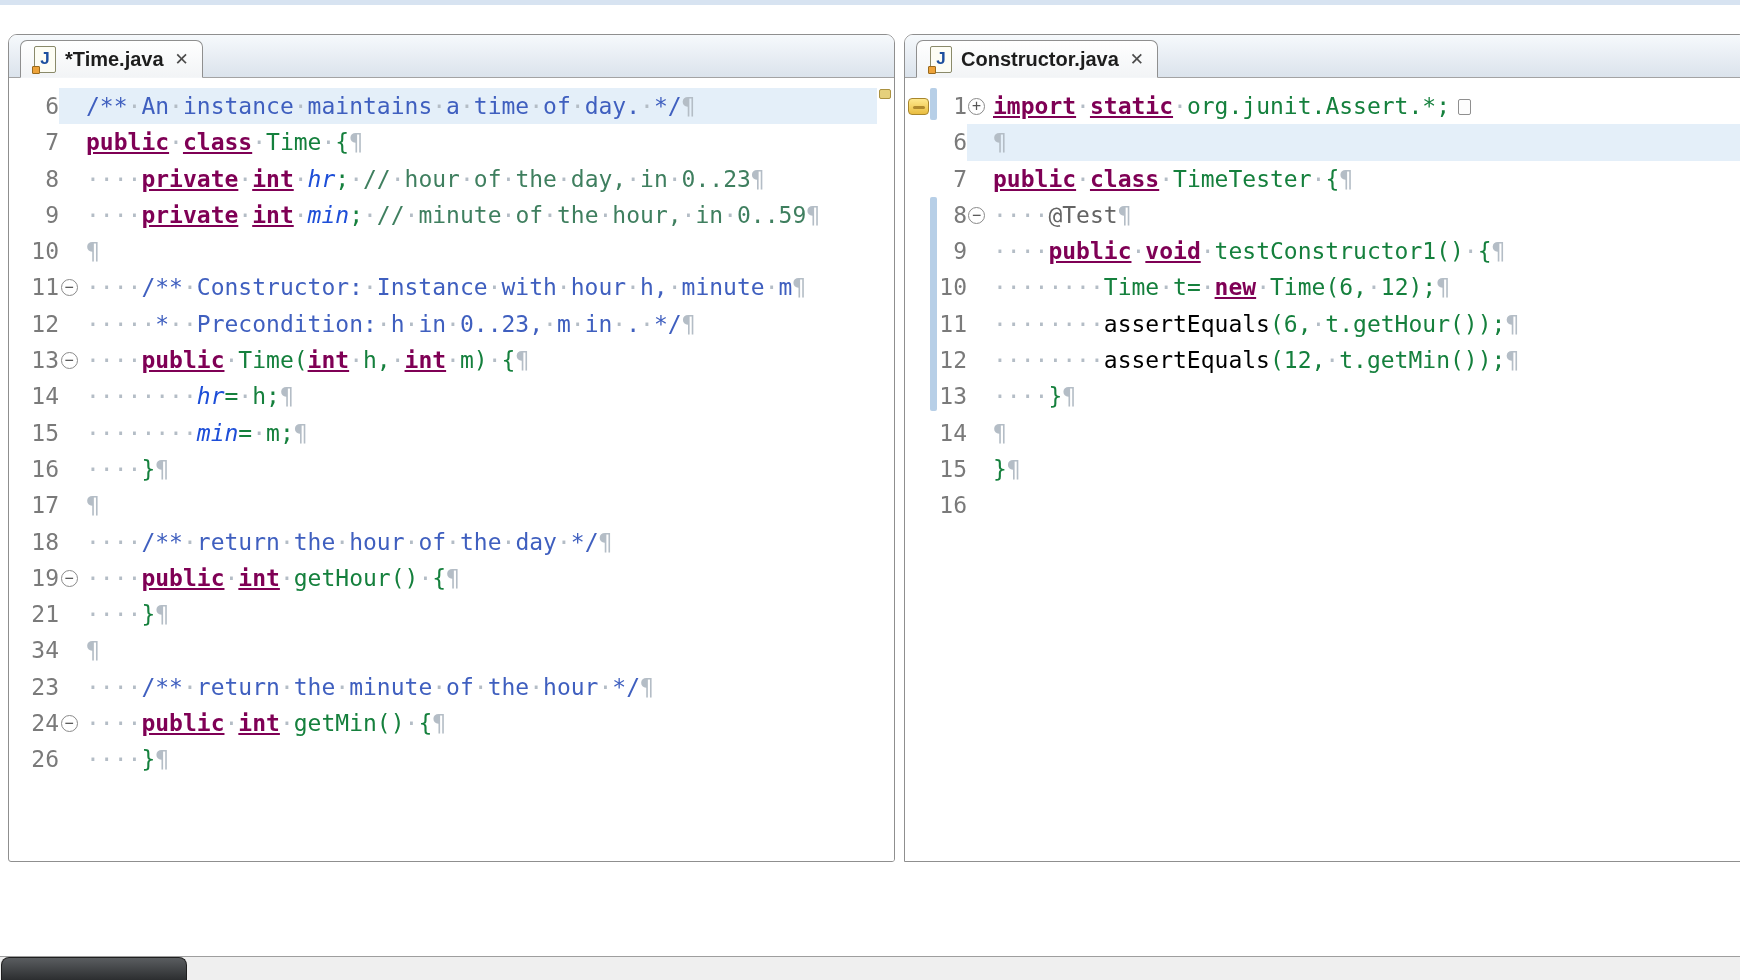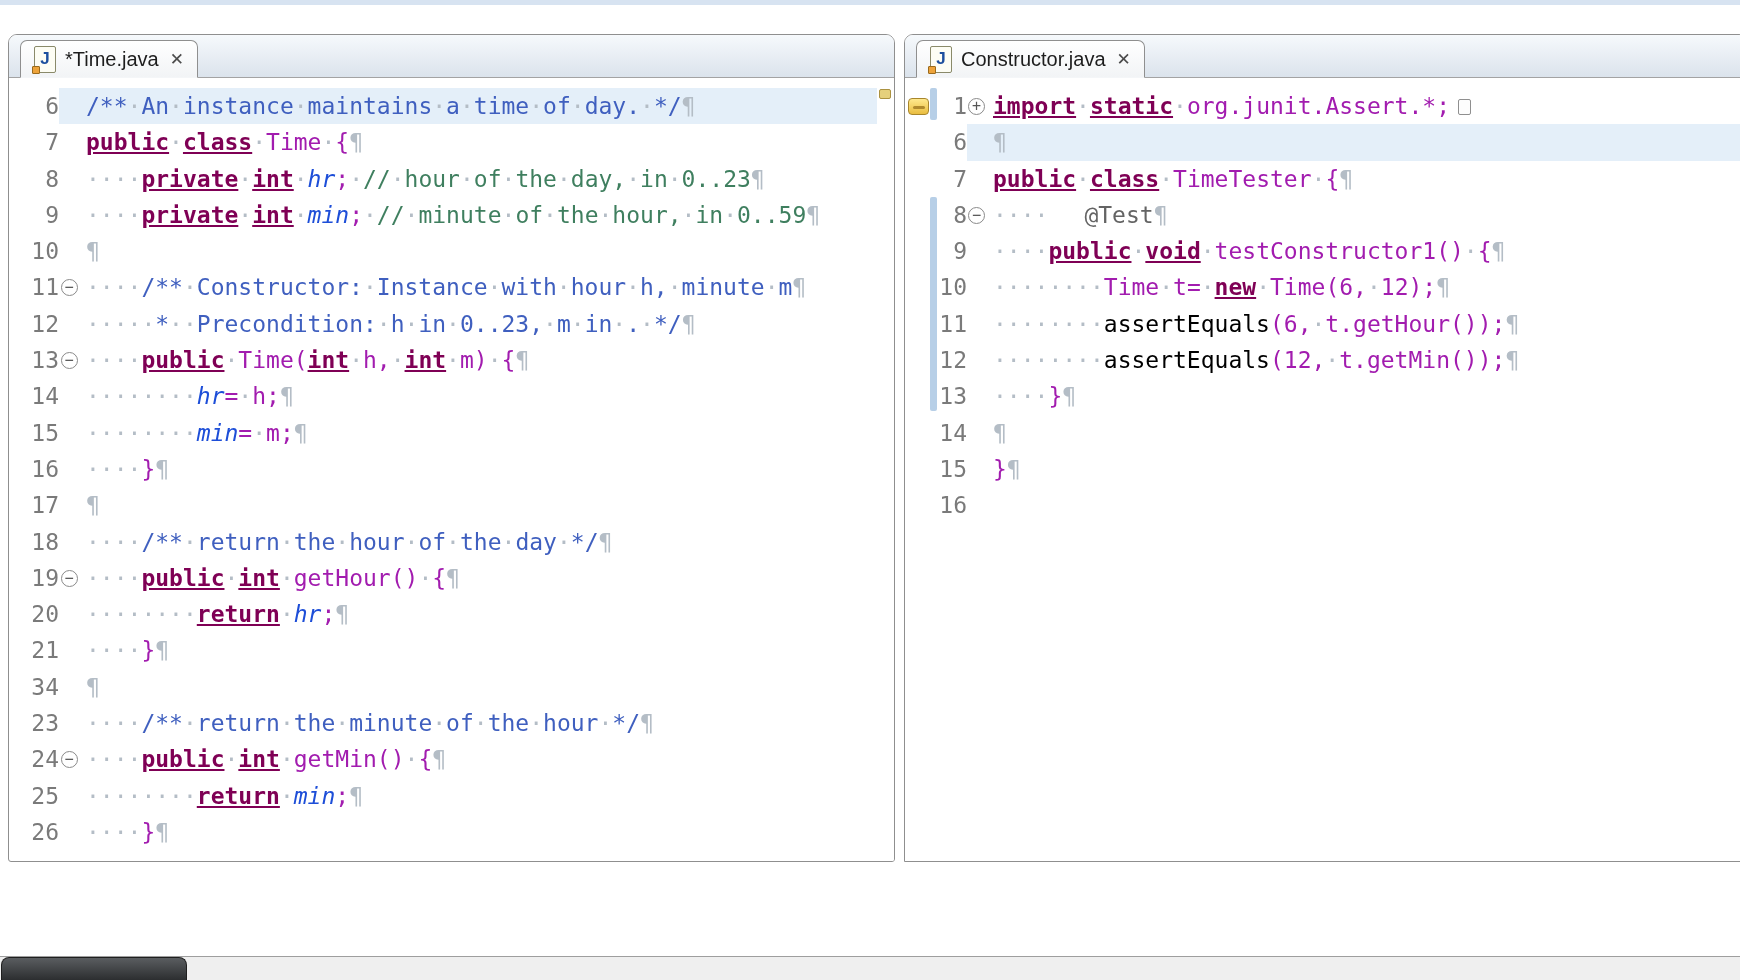--- a/index.html
+++ b/index.html
@@ -13,21 +13,21 @@
   .frame { position:absolute; background:#fff; border:1px solid #8f8f8f; overflow:hidden; }
   .frame.left  { left:8px;  top:34px; width:887px; height:828px; border-radius:9px 9px 3px 3px; }
   .frame.right { left:904px; top:34px; width:844px; height:828px; border-radius:9px 9px 0 0; }
 
   .tabbar { height:43px; background:linear-gradient(#f6f9fc,#dbe3ec);
             border-bottom:1px solid #a3a3a3; display:flex; align-items:flex-end; }
   .tab { margin-left:11px; height:38px; margin-bottom:-1px; display:flex; align-items:center;
          gap:9px; padding:0 13px; background:linear-gradient(#ffffff,#f2f4f6);
          border:1px solid #8f8f8f; border-bottom:1px solid #f4f6f8;
          border-radius:7px 7px 0 0; }
-  .tab-label { font-size:20px; font-weight:400; color:#1d1d1d; white-space:nowrap; }
+  .tab-label { font-size:20px; font-weight:700; color:#1d1d1d; white-space:nowrap; }
   .tab-close { font-size:17px; color:#4c4c4c; padding-left:2px; cursor:default; }
 
   .jicon { width:22px; height:27px; background:#fdfdf4; border:1px solid #8a8a6a;
            border-radius:2px; position:relative; display:flex; align-items:center;
            justify-content:center; }
   .jicon .jl { color:#1d4f9e; font-weight:bold; font-size:17px; font-family:"Liberation Sans",sans-serif; }
   .jicon .deco { position:absolute; left:-3px; bottom:-2px; width:8px; height:8px;
                  background:#eda33a; border:1px solid #9a6a1c; border-radius:1px; }
 
   
@@ -47,22 +47,22 @@
 
   .fold { width:17px; height:17px; border:1px solid #8a8a8a; border-radius:50%;
           background:#fff; color:#555; font-size:15px; line-height:15px;
           display:flex; align-items:center; justify-content:center;
           font-family:"DejaVu Sans Mono",monospace; }
 
   .tk-k { color:#7f0055; font-weight:bold;text-decoration:underline; }
   .tk-c { color:#3f7f5f; }
   .tk-j { color:#3f5fbf; }
   .tk-f { color:#1d4ed8;font-style:italic; }
-  .tk-a { color:#646464;margin-left:36px; }
-  .tk-d { color:#a21caf; }
+  .tk-a { color:#646464; }
+  .tk-d { color:#15803d; }
   .tk-i { color:#000000; }
   .w    { color:#b4bdc6; font-weight:normal; font-style:normal; }
 
   .boxglyph { display:inline-block; width:13px; height:16px; border:1px solid #8f8f8f;
               border-radius:2px; margin-left:8px; vertical-align:-1px; background:#fdfdfd; }
 
   .marker-bulb { width:21px; height:17px; border:1px solid #a8862c; border-radius:4px;
                  background:linear-gradient(#ffe98e,#e9bd40); position:relative; }
   .marker-bulb::after { content:""; position:absolute; left:4px; top:7px; width:12px; height:3px;
                  background:#b08a2e; border-radius:2px; }
@@ -106,26 +106,24 @@
           <div class="line"><span class="cell-ann"></span><span class="cell-ln">10</span><span class="cell-fold"></span><span class="cell-code"><span class="w">¶</span></span></div>
           <div class="line"><span class="cell-ann"></span><span class="cell-ln">11</span><span class="cell-fold"><span class="fold">−</span></span><span class="cell-code"><span class="w">····</span><span class="tk-j">/**</span><span class="w">·</span><span class="tk-j">Constructor:</span><span class="w">·</span><span class="tk-j">Instance</span><span class="w">·</span><span class="tk-j">with</span><span class="w">·</span><span class="tk-j">hour</span><span class="w">·</span><span class="tk-j">h,</span><span class="w">·</span><span class="tk-j">minute</span><span class="w">·</span><span class="tk-j">m</span><span class="w">¶</span></span></div>
           <div class="line"><span class="cell-ann"></span><span class="cell-ln">12</span><span class="cell-fold"></span><span class="cell-code"><span class="w">·····</span><span class="tk-j">*</span><span class="w">··</span><span class="tk-j">Precondition:</span><span class="w">·</span><span class="tk-j">h</span><span class="w">·</span><span class="tk-j">in</span><span class="w">·</span><span class="tk-j">0..23,</span><span class="w">·</span><span class="tk-j">m</span><span class="w">·</span><span class="tk-j">in</span><span class="w">·</span><span class="tk-j">.</span><span class="w">·</span><span class="tk-j">*/</span><span class="w">¶</span></span></div>
           <div class="line"><span class="cell-ann"></span><span class="cell-ln">13</span><span class="cell-fold"><span class="fold">−</span></span><span class="cell-code"><span class="w">····</span><span class="tk-k">public</span><span class="w">·</span><span class="tk-d">Time(</span><span class="tk-k">int</span><span class="w">·</span><span class="tk-d">h,</span><span class="w">·</span><span class="tk-k">int</span><span class="w">·</span><span class="tk-d">m)</span><span class="w">·</span><span class="tk-d">{</span><span class="w">¶</span></span></div>
           <div class="line"><span class="cell-ann"></span><span class="cell-ln">14</span><span class="cell-fold"></span><span class="cell-code"><span class="w">········</span><span class="tk-f">hr</span><span class="tk-d">=</span><span class="w">·</span><span class="tk-d">h;</span><span class="w">¶</span></span></div>
           <div class="line"><span class="cell-ann"></span><span class="cell-ln">15</span><span class="cell-fold"></span><span class="cell-code"><span class="w">········</span><span class="tk-f">min</span><span class="tk-d">=</span><span class="w">·</span><span class="tk-d">m;</span><span class="w">¶</span></span></div>
           <div class="line"><span class="cell-ann"></span><span class="cell-ln">16</span><span class="cell-fold"></span><span class="cell-code"><span class="w">····</span><span class="tk-d">}</span><span class="w">¶</span></span></div>
           <div class="line"><span class="cell-ann"></span><span class="cell-ln">17</span><span class="cell-fold"></span><span class="cell-code"><span class="w">¶</span></span></div>
           <div class="line"><span class="cell-ann"></span><span class="cell-ln">18</span><span class="cell-fold"></span><span class="cell-code"><span class="w">····</span><span class="tk-j">/**</span><span class="w">·</span><span class="tk-j">return</span><span class="w">·</span><span class="tk-j">the</span><span class="w">·</span><span class="tk-j">hour</span><span class="w">·</span><span class="tk-j">of</span><span class="w">·</span><span class="tk-j">the</span><span class="w">·</span><span class="tk-j">day</span><span class="w">·</span><span class="tk-j">*/</span><span class="w">¶</span></span></div>
           <div class="line"><span class="cell-ann"></span><span class="cell-ln">19</span><span class="cell-fold"><span class="fold">−</span></span><span class="cell-code"><span class="w">····</span><span class="tk-k">public</span><span class="w">·</span><span class="tk-k">int</span><span class="w">·</span><span class="tk-d">getHour()</span><span class="w">·</span><span class="tk-d">{</span><span class="w">¶</span></span></div>
-          <div class="line"><span class="cell-ann"></span><span class="cell-ln">20</span><span class="cell-fold"></span><span class="cell-code"><span class="w">········</span><span class="tk-k">return</span><span class="w">·</span><span class="tk-f">hr</span><span class="tk-d">;</span><span class="w">¶</span></span></div>
           <div class="line"><span class="cell-ann"></span><span class="cell-ln">21</span><span class="cell-fold"></span><span class="cell-code"><span class="w">····</span><span class="tk-d">}</span><span class="w">¶</span></span></div>
           <div class="line"><span class="cell-ann"></span><span class="cell-ln">34</span><span class="cell-fold"></span><span class="cell-code"><span class="w">¶</span></span></div>
           <div class="line"><span class="cell-ann"></span><span class="cell-ln">23</span><span class="cell-fold"></span><span class="cell-code"><span class="w">····</span><span class="tk-j">/**</span><span class="w">·</span><span class="tk-j">return</span><span class="w">·</span><span class="tk-j">the</span><span class="w">·</span><span class="tk-j">minute</span><span class="w">·</span><span class="tk-j">of</span><span class="w">·</span><span class="tk-j">the</span><span class="w">·</span><span class="tk-j">hour</span><span class="w">·</span><span class="tk-j">*/</span><span class="w">¶</span></span></div>
           <div class="line"><span class="cell-ann"></span><span class="cell-ln">24</span><span class="cell-fold"><span class="fold">−</span></span><span class="cell-code"><span class="w">····</span><span class="tk-k">public</span><span class="w">·</span><span class="tk-k">int</span><span class="w">·</span><span class="tk-d">getMin()</span><span class="w">·</span><span class="tk-d">{</span><span class="w">¶</span></span></div>
-          <div class="line"><span class="cell-ann"></span><span class="cell-ln">25</span><span class="cell-fold"></span><span class="cell-code"><span class="w">········</span><span class="tk-k">return</span><span class="w">·</span><span class="tk-f">min</span><span class="tk-d">;</span><span class="w">¶</span></span></div>
           <div class="line"><span class="cell-ann"></span><span class="cell-ln">26</span><span class="cell-fold"></span><span class="cell-code"><span class="w">····</span><span class="tk-d">}</span><span class="w">¶</span></span></div>
         </div>
     </div>
     <div class="ruler">
       <div class="ruler-marker"></div>
     </div>
   </div>
 
   <div class="frame right">
     <div class="tabbar">

